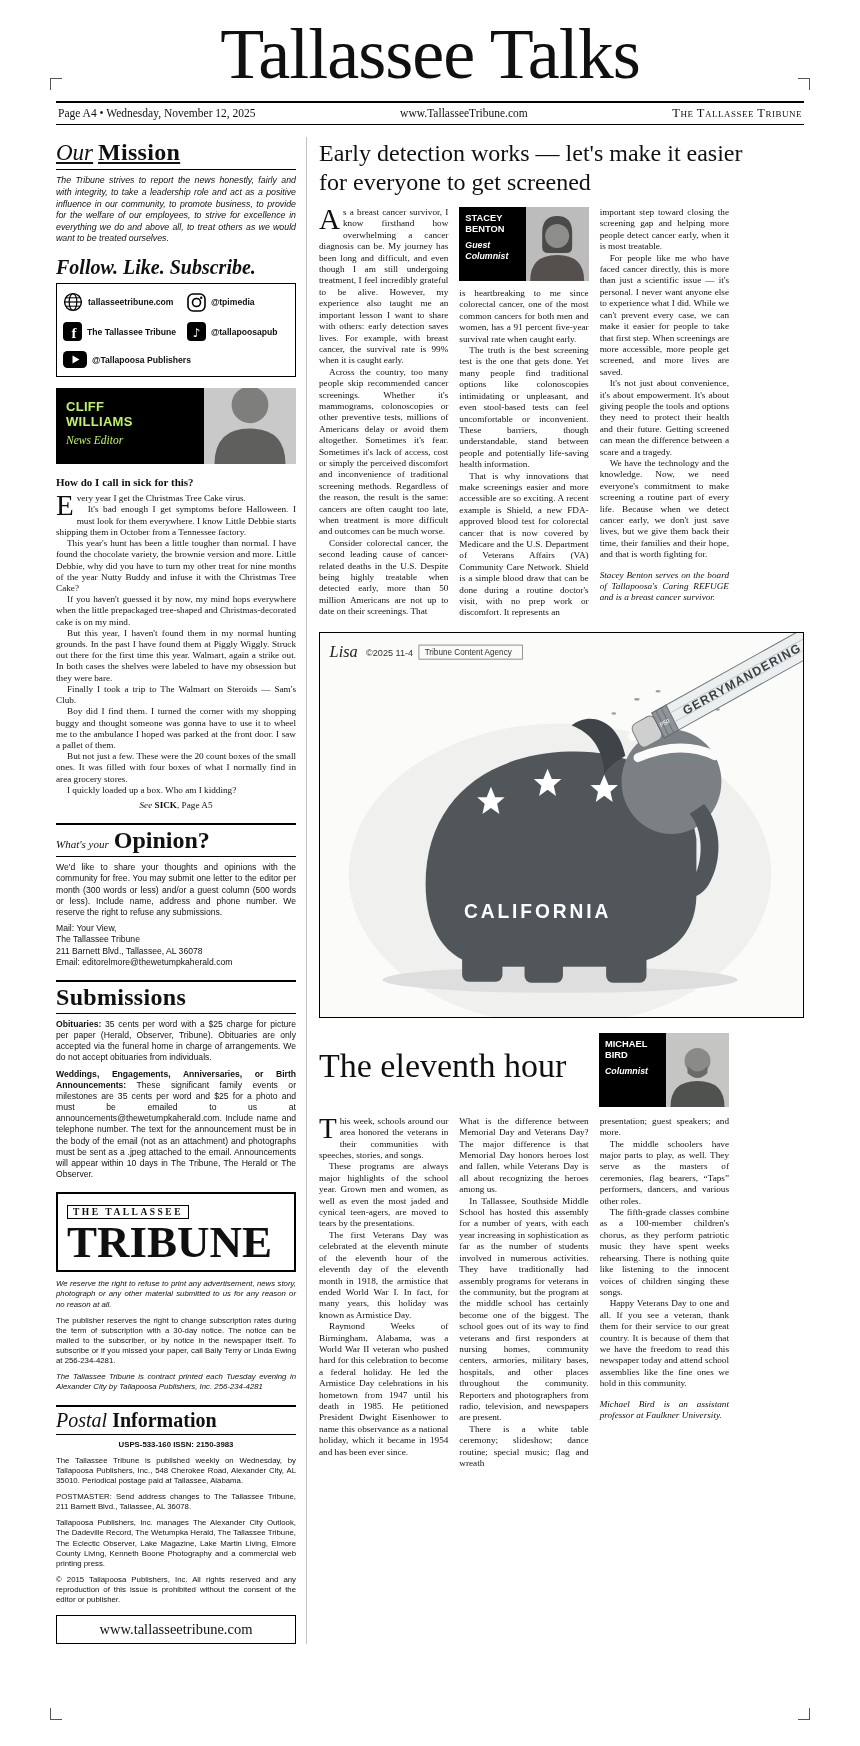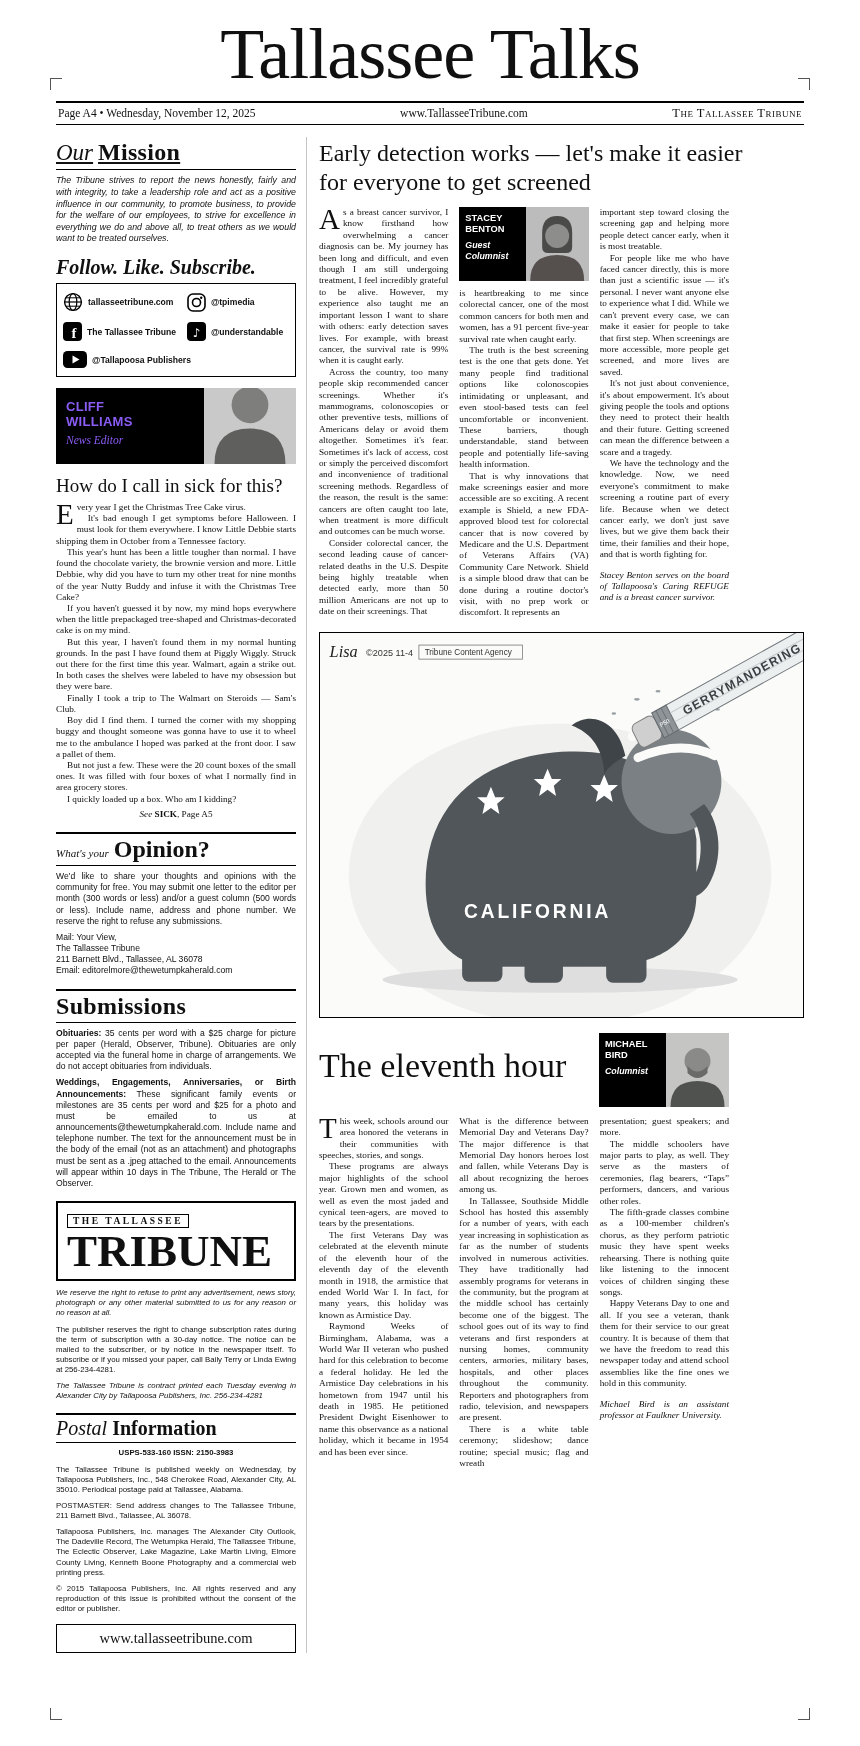--- a/index.html
+++ b/index.html
@@ -26,27 +26,27 @@
   .sechead .it{font-style:italic;font-size:23px;}
   .sechead .bd{font-weight:bold;font-size:24px;letter-spacing:.3px;}
   .mission-body{font-family:"Liberation Sans",sans-serif;font-size:8.8px;line-height:1.32;
                 font-style:italic;text-align:justify;margin:0;}
   .follow-head{font-style:italic;font-weight:bold;font-size:20px;margin:11px 0 4px;}
   .follow-box{border:1px solid #000;padding:8px 6px;display:grid;grid-template-columns:1.08fr .92fr;
               gap:10px 4px;font-family:"Liberation Sans",sans-serif;font-size:8.6px;font-weight:bold;align-items:center;}
   .soc{display:flex;align-items:center;gap:5px;}
   .soc svg{flex-shrink:0;display:block;}
   .soc.full{grid-column:1/3;align-items:center;}
-  .editorbox{display:flex;background:#000;color:#8b5cf6;margin-top:11px;height:76px;}
+  .editorbox{display:flex;background:#000;color:#bef264;margin-top:11px;height:76px;}
   .editorbox .txt{flex:1;padding:12px 0 0 10px;font-family:"Liberation Sans",sans-serif;}
   .ed-name{font-weight:bold;font-size:13px;line-height:1.12;letter-spacing:.3px;}
   .ed-role{font-style:italic;font-size:11.5px;margin-top:5px;font-family:"Liberation Serif",serif;}
   .photo{width:92px;overflow:hidden;}
   .photo svg{display:block;width:100%;height:100%;}
-  .sick-head{font-size:19px;font-weight:normal;margin:12px 0 5px;line-height:1.1;}
+  .sick-head{font-size:11px;font-weight:bold;margin:12px 0 5px;line-height:1.1;}
   .bodytext{font-size:9.2px;line-height:1.22;text-align:justify;}
   .bodytext p{margin:0;text-indent:11px;}
   .bodytext p.np{text-indent:0;}
   .dc::first-letter{float:left;font-size:29px;line-height:23px;padding:1px 3px 0 0;}
   .seenote{text-indent:0 !important;text-align:center;margin-top:4px !important;}
   .seenote .it{font-style:italic;}
   .seenote .b{font-weight:bold;}
   .lc-head{border-top:2px solid #000;border-bottom:1px solid #000;padding:2px 0;margin:12px 0 5px;
            display:flex;align-items:baseline;gap:5px;}
   .oit{font-style:italic;font-size:11px;}
@@ -146,21 +146,21 @@
           </span>
           <span>The Tallassee Tribune</span>
         </div>
         <div class="soc">
           <span>
             <svg width="19" height="19" viewBox="0 0 19 19">
                 <rect width="19" height="19" rx="4" fill="#000"></rect>
                 <text x="9.5" y="14.5" text-anchor="middle" font-family="DejaVu Sans,sans-serif" font-size="12" fill="#fff">♪</text>
               </svg>
           </span>
-          <span>@understandable</span>
+          <span>@tallapoosapub</span>
         </div>
         <div class="soc full">
           <span>
             <svg width="24" height="17" viewBox="0 0 24 17">
                 <rect width="24" height="17" rx="4.5" fill="#000"></rect>
                 <polygon points="9.5,4.5 16.5,8.5 9.5,12.5" fill="#fff"></polygon>
               </svg>
           </span>
           <span>@Tallapoosa Publishers</span>
         </div>

